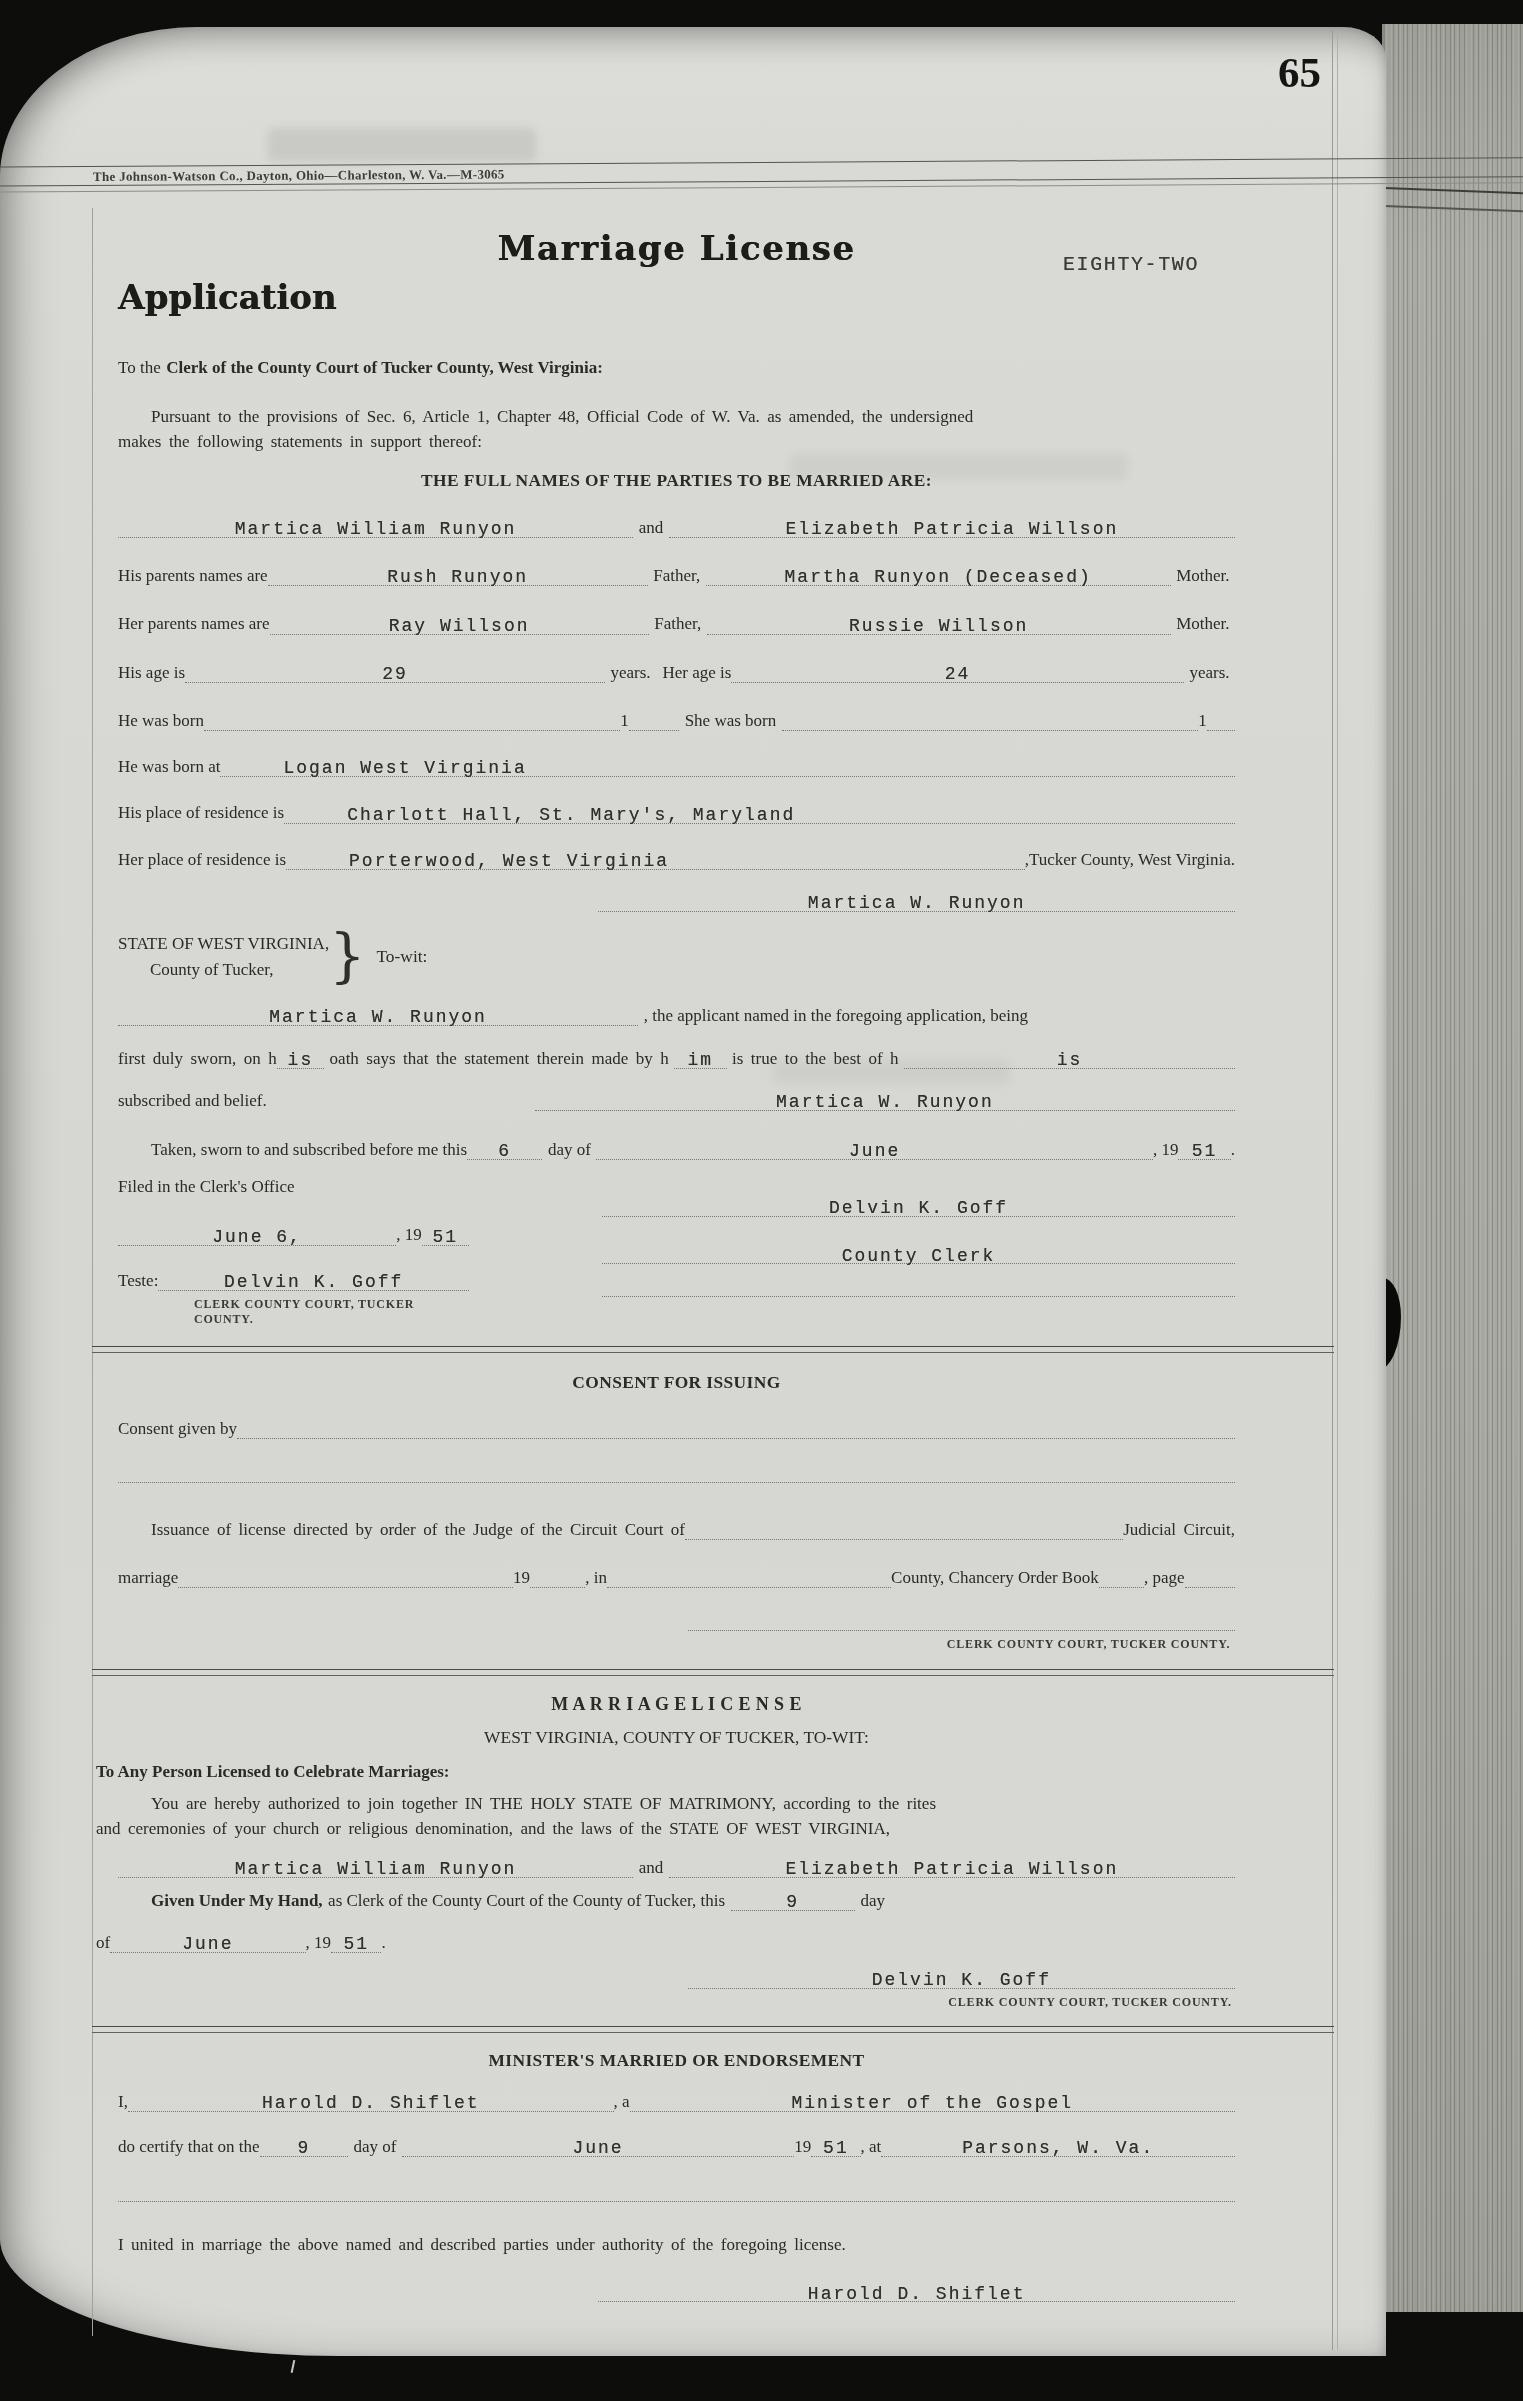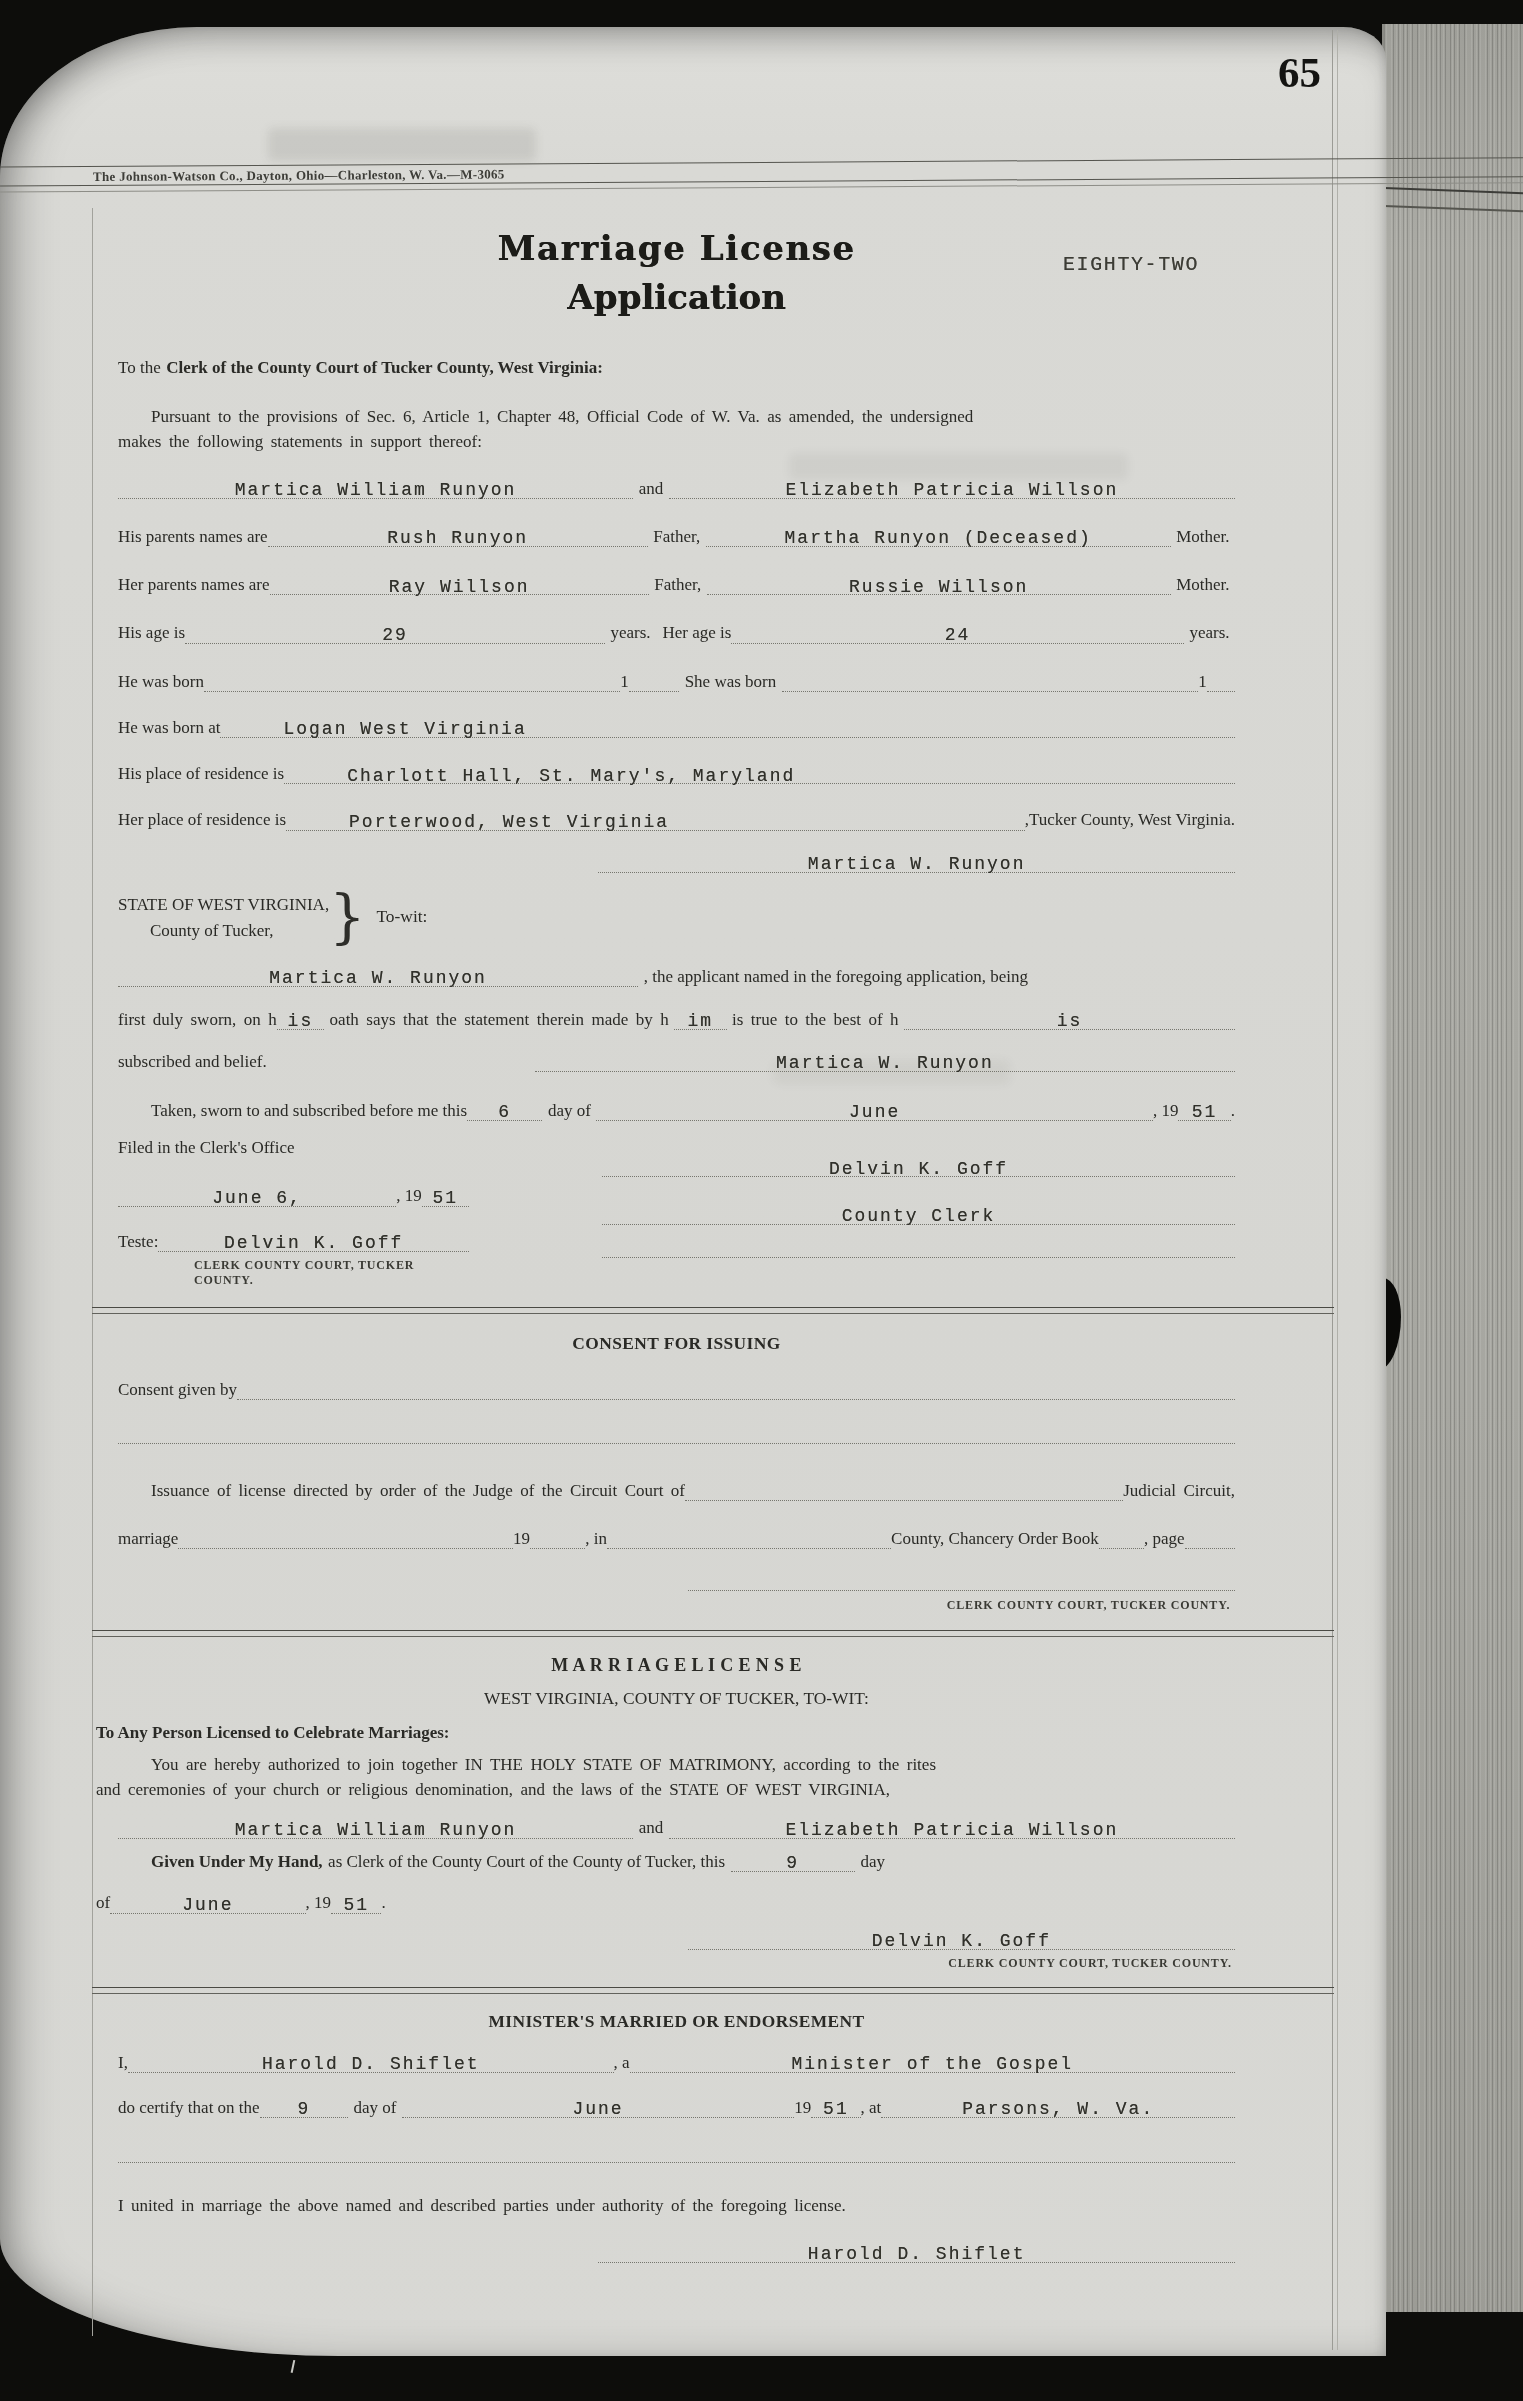--- a/index.html
+++ b/index.html
@@ -53,21 +53,21 @@
   
   #content{position:absolute;left:0;top:181px;width:1386px;box-sizing:border-box;
     padding:0 151px 0 118px;font-size:17px;line-height:1.25;}
 
   .blackletter{font-family:"DejaVu Serif", serif;font-weight:bold;color:#1c1c18;
     text-shadow:0.5px 0 0 currentColor;}
   #title-row{position:relative;text-align:center;margin-top:19px;}
   #title{font-size:34px;letter-spacing:1.6px;}
   #license-word{position:absolute;right:36px;top:25px;font-family:"Liberation Mono", monospace;
     font-size:20px;letter-spacing:1.6px;color:#3c3c35;}
-  #subtitle{text-align:center;font-size:34px;margin-top:6.3px;}
+  #subtitle{text-align:left;font-size:34px;margin-top:6.3px;}
 
   .typed{font-family:"Liberation Mono", monospace;color:#30302a;letter-spacing:2px;
     font-size:18px;white-space:nowrap;text-shadow:0 0 0.5px rgba(20,20,15,.55);}
   .r{display:flex;align-items:flex-end;}
   .lbl{white-space:nowrap;}
   .fill{flex:1 1 auto;border-bottom:1.6px dotted #76766e;text-align:center;min-width:20.5px;
     padding:0 3.2px;line-height:1.05;}
   .fill .typed{display:inline-block;transform:translateY(2.4px);}
   .fill.left{text-align:left;padding-left:63px;}
   .mini{flex:0 0 auto;}
@@ -114,20 +114,21 @@
       <div id="subtitle" class="blackletter">Application</div>
 
       <div class="r" style="margin-top:39px">
         <span class="lbl">To the</span>
         <span class="lbl bold gap">Clerk of the County Court of Tucker County, West Virginia:</span>
       </div>
 
       <div class="para indent" style="margin-top:27px">Pursuant to the provisions of Sec. 6, Article 1, Chapter 48, Official Code of W. Va. as amended, the undersigned</div>
       <div class="para" style="margin-top:4.7px">makes the following statements in support thereof:</div>
 
+      <div class="heading" style="margin-top:17.4px">THE FULL NAMES OF THE PARTIES TO BE MARRIED ARE:</div>
 
       <div class="r" style="margin-top:25px">
         <span class="fill"><span class="typed">Martica William Runyon</span></span>
         <span class="lbl gap">and</span>
         <span class="fill"><span class="typed">Elizabeth Patricia Willson</span></span>
       </div>
 
       <div class="r" style="margin-top:27px">
         <span class="lbl">His parents names are</span>
         <span class="fill" style="flex:1.1"><span class="typed">Rush Runyon</span></span>

